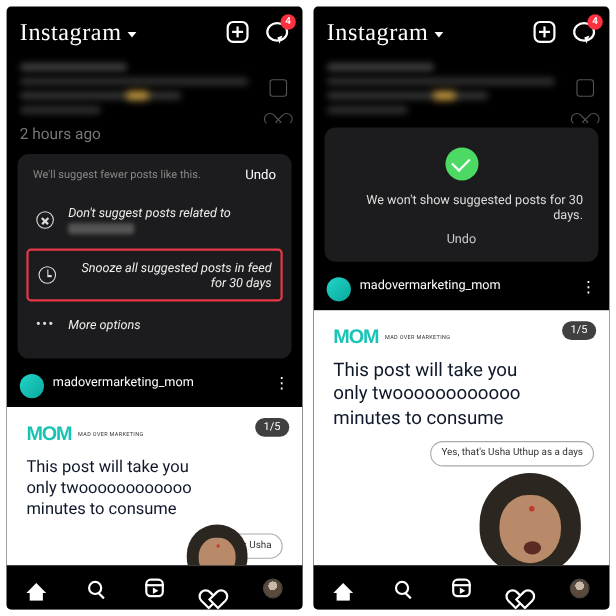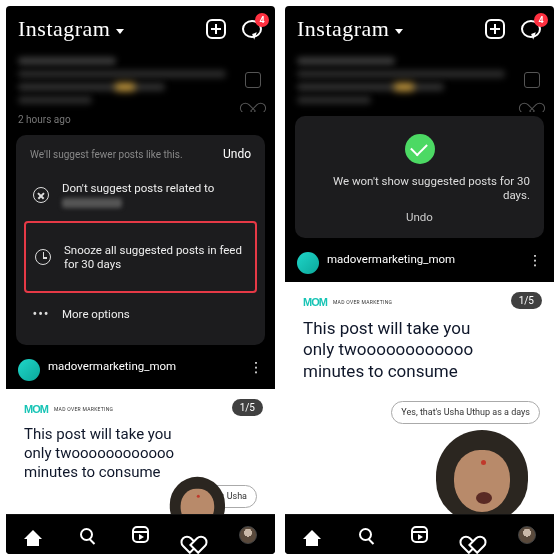--- a/index.html
+++ b/index.html
@@ -26,56 +26,56 @@
   .bl2 { width: 85%; background: #2a2a2a; }
   .bl3 { width: 60%; background: #2f2f2f; position: relative; }
   .blob { position: absolute; width: 20px; height: 8px; background: #c79a3a; border-radius: 3px; filter: blur(2px); right: 30px; }
   .bl4 { width: 30%; background: #2a2a2a; }
   .blur-actions { position: absolute; right: 14px; top: 24px; display: flex; flex-direction: column; gap: 8px; }
   .ba-ic { width: 16px; height: 16px; border: 1.5px solid #555; border-radius: 3px; }
   .ba-heart { width: 16px; height: 14px; position: relative; }
   .ba-heart::before, .ba-heart::after { content: ""; position: absolute; width: 9px; height: 13px; border: 1.5px solid #555; border-radius: 6px 6px 0 0; top: 0; }
   .ba-heart::before { left: 0; transform: rotate(-45deg); transform-origin: 100% 100%; }
   .ba-heart::after { right: 0; transform: rotate(45deg); transform-origin: 0 100%; }
-  .timestamp { color: #777; font-size: 10px; padding: 2px 12px 6px; }
+  .timestamp { color: #777; font-size: 14px; padding: 2px 12px 6px; }
   
   .card { background: #1c1c1e; border-radius: 10px; margin: 4px 10px 8px; padding: 12px 14px; color: #ddd; }
   .card-hd { display: flex; align-items: flex-start; justify-content: space-between; margin-bottom: 10px; }
   .card-title { font-size: 13px; color: #fff; }
   .card-sub { font-size: 10px; color: #888; margin-top: 2px; }
   .undo { font-size: 12px; color: #fff; }
   .row { display: flex; align-items: center; padding: 10px 2px; font-size: 11.5px; color: #eee; }
   .row + .row { }
   .row-ic { width: 18px; height: 18px; margin-right: 12px; flex-shrink: 0; display: flex; align-items: center; justify-content: center; }
   .ic-x { width: 16px; height: 16px; border: 1.5px solid #ddd; border-radius: 50%; position: relative; }
   .ic-x::before, .ic-x::after { content: ""; position: absolute; width: 8px; height: 1.5px; background: #ddd; top: 6.5px; left: 3px; }
   .ic-x::before { transform: rotate(45deg); }
   .ic-x::after { transform: rotate(-45deg); }
   .ic-clock { width: 16px; height: 16px; border: 1.5px solid #ddd; border-radius: 50%; position: relative; }
   .ic-clock::before { content: ""; position: absolute; width: 1.5px; height: 5px; background: #ddd; left: 6.5px; top: 2px; }
   .ic-clock::after { content: ""; position: absolute; width: 4px; height: 1.5px; background: #ddd; left: 7px; top: 7px; }
   .ic-dots { color: #ddd; font-size: 14px; letter-spacing: 1px; line-height: 1; }
-  .row-txt { flex: 1; }
+  .row-txt { flex: 1; font-style: italic; }
   .blurtag { display: inline-block; width: 60px; height: 10px; background: #555; border-radius: 3px; filter: blur(2px); vertical-align: middle; }
-  .redbox { border: 2px solid #e63946; border-radius: 4px; margin: 2px -6px; padding: 20px 8px; }
+  .redbox { border: 2px solid #e63946; border-radius: 4px; margin: 2px -6px; padding: 8px 8px; text-align: right; }
   
   .card2 { background: #1c1c1e; border-radius: 10px; margin: 4px 10px 8px; padding: 18px 14px 14px; text-align: center; }
   .check { width: 30px; height: 30px; background: #4cd964; border-radius: 50%; margin: 0 auto 10px; position: relative; }
   .check::after { content: ""; position: absolute; left: 9px; top: 6px; width: 8px; height: 13px; border-right: 2.5px solid #fff; border-bottom: 2.5px solid #fff; transform: rotate(45deg); }
   .succ-txt { color: #ddd; font-size: 11.5px; margin-bottom: 8px; text-align: right; }
   .undo2 { color: #ccc; font-size: 11.5px; }
   
   .acct { display: flex; align-items: flex-start; padding: 6px 12px 8px; }
   .avatar { width: 22px; height: 22px; border-radius: 50%; background: linear-gradient(135deg, #1fd6c9, #0ba89b); margin-right: 8px; }
   .acct-name { color: #fff; font-size: 11.5px; flex: 1; }
   .dots { color: #fff; font-size: 14px; letter-spacing: 0; }
   
   .post { background: #fff; flex: 1; position: relative; padding: 14px 18px; overflow: hidden; }
   .post-logo { display: flex; align-items: center; gap: 6px; margin-bottom: 10px; }
-  .mom-logo { font-family: Arial, sans-serif; font-weight: 800; font-size: 11px; color: #17c4b5; letter-spacing: -1px; }
+  .mom-logo { font-family: Arial, sans-serif; font-weight: 800; font-size: 18px; color: #17c4b5; letter-spacing: -1px; }
   .mom-sub { font-size: 5px; color: #333; letter-spacing: 0.3px; text-transform: uppercase; }
   .post-text { font-size: 17px; font-weight: 400; color: #0f172a; line-height: 1.25; margin-top: 6px; }
   .post-small .post-text { font-size: 15px; }
   .counter { position: absolute; top: 10px; right: 12px; background: rgba(0,0,0,0.75); color: #fff; font-size: 10px; padding: 3px 8px; border-radius: 10px; }
   .speech { position: absolute; background: #fff; border: 1px solid #aaa; border-radius: 12px; padding: 5px 9px; font-size: 9px; color: #333; line-height: 1.2; }
   .speech.s1 { bottom: 90px; right: 14px; }
   .speech.s1b { bottom: 6px; right: 18px; }
   .face { position: absolute; bottom: -8px; right: 26px; width: 92px; height: 92px; }
   .face-hair { position: absolute; inset: 0; background: #2b2620; border-radius: 50% 50% 45% 45%; }
   .face-skin { position: absolute; left: 18px; top: 20px; width: 56px; height: 62px; background: #b88a6a; border-radius: 46% 46% 50% 50%; }

